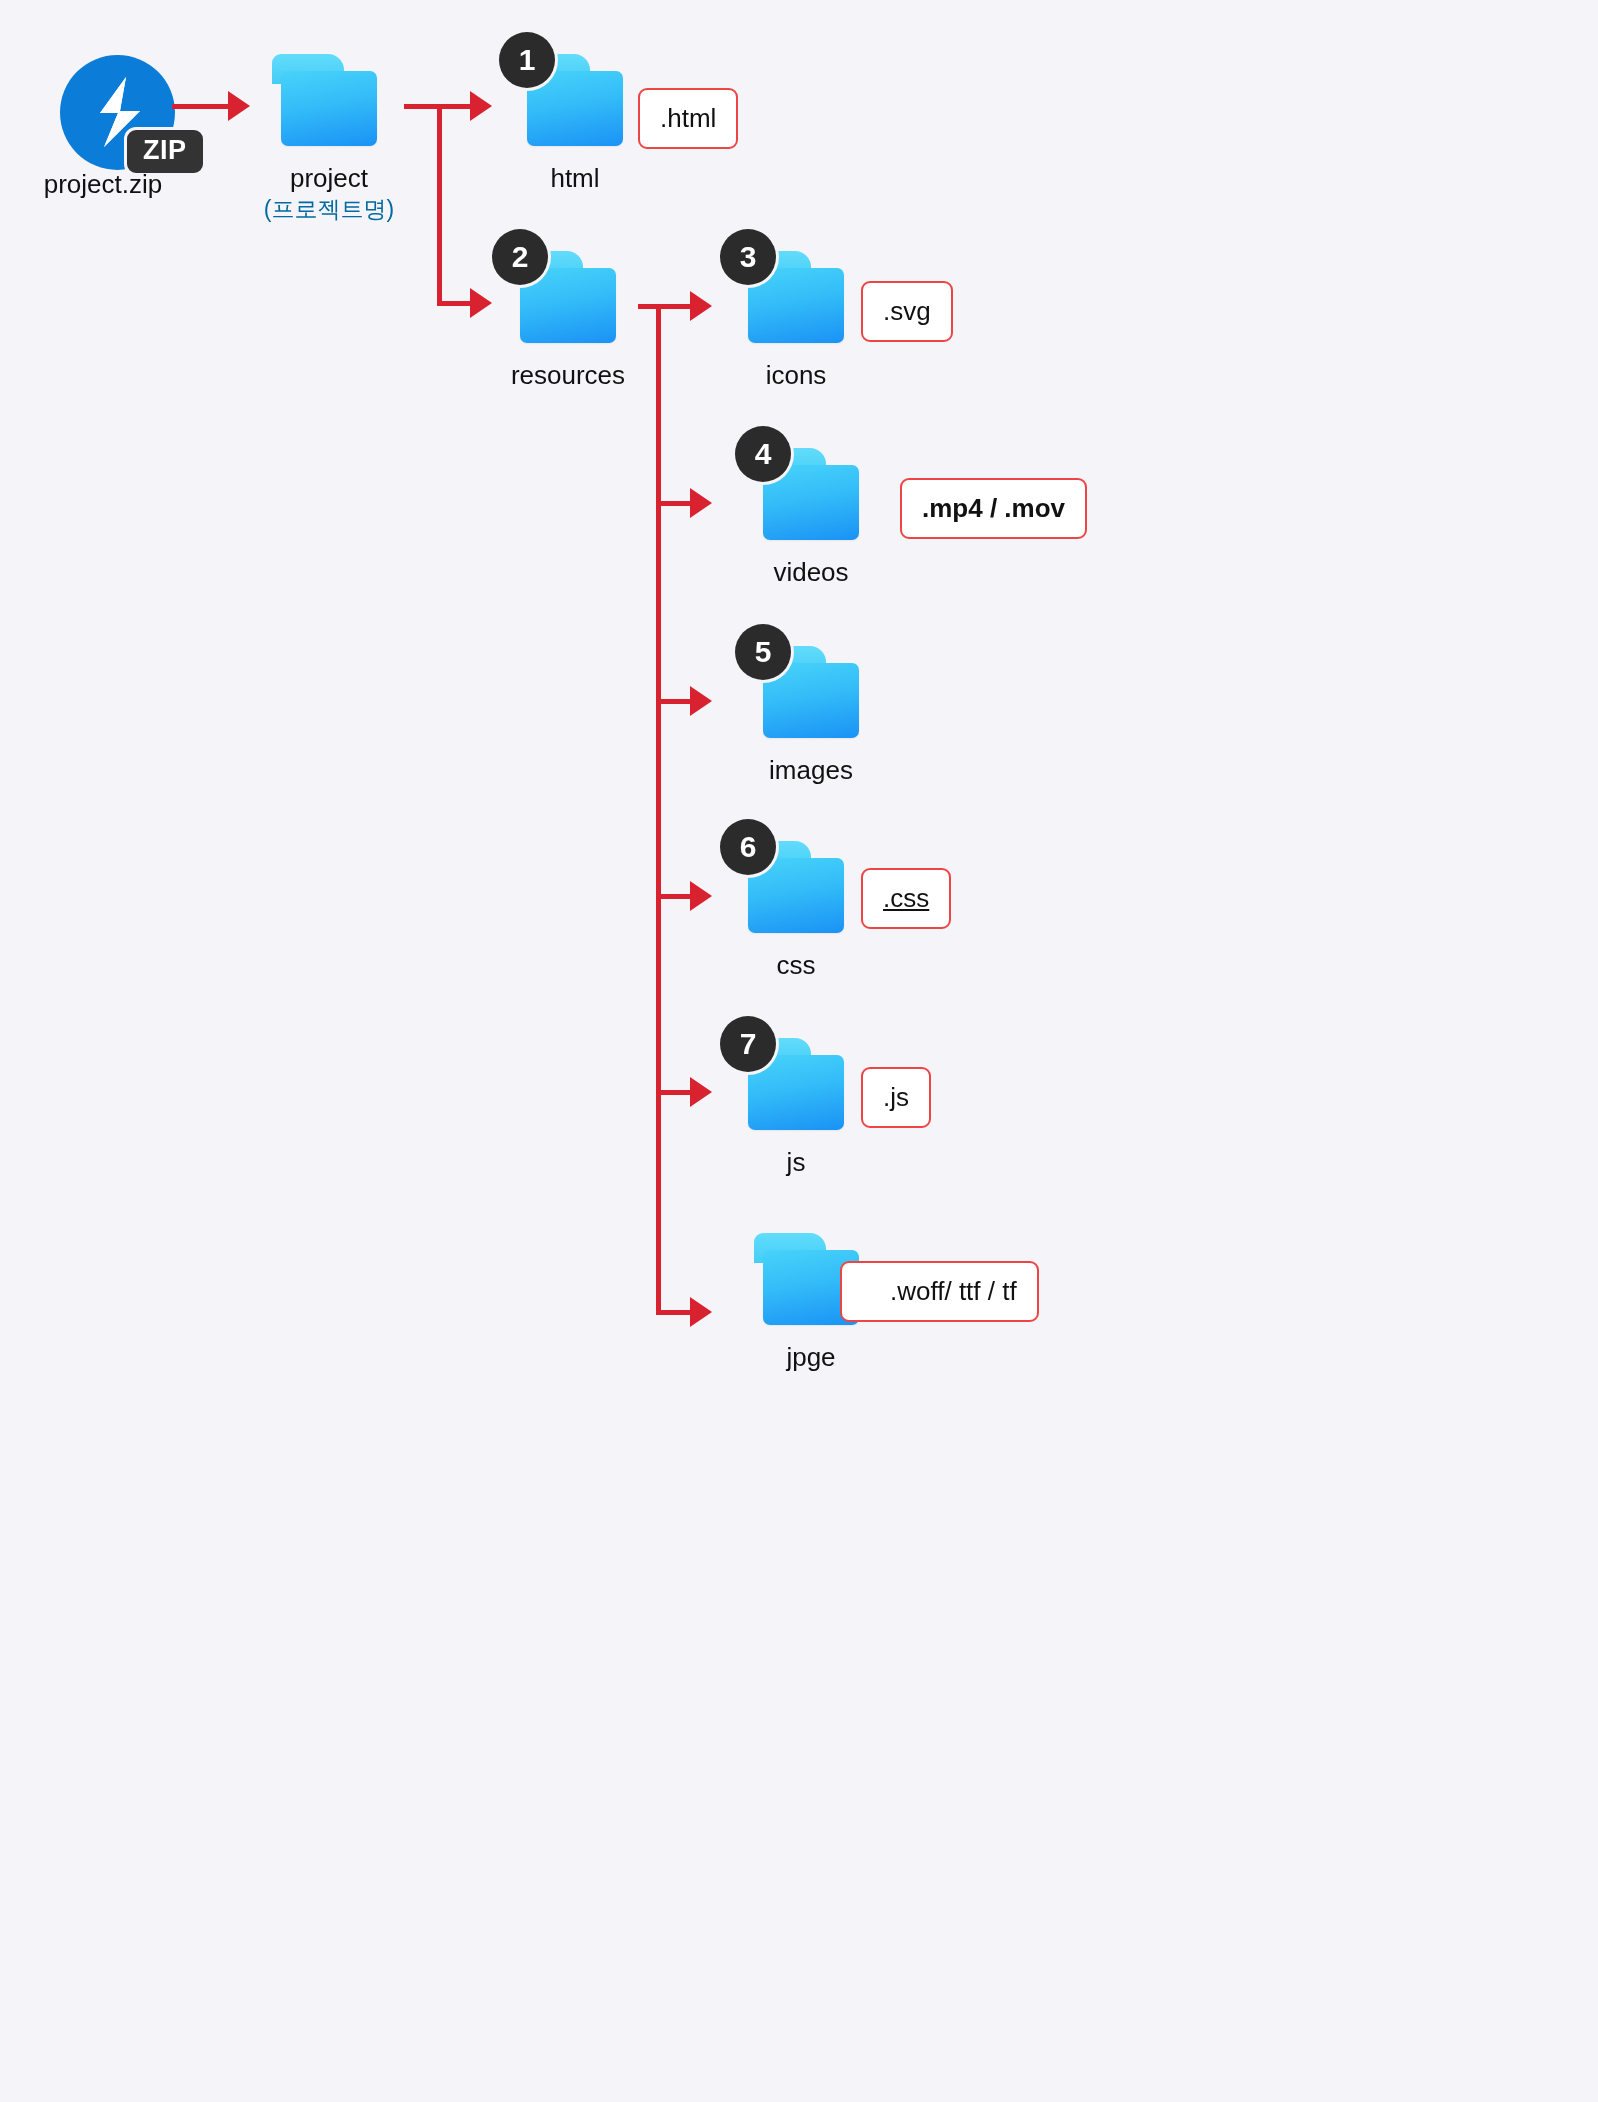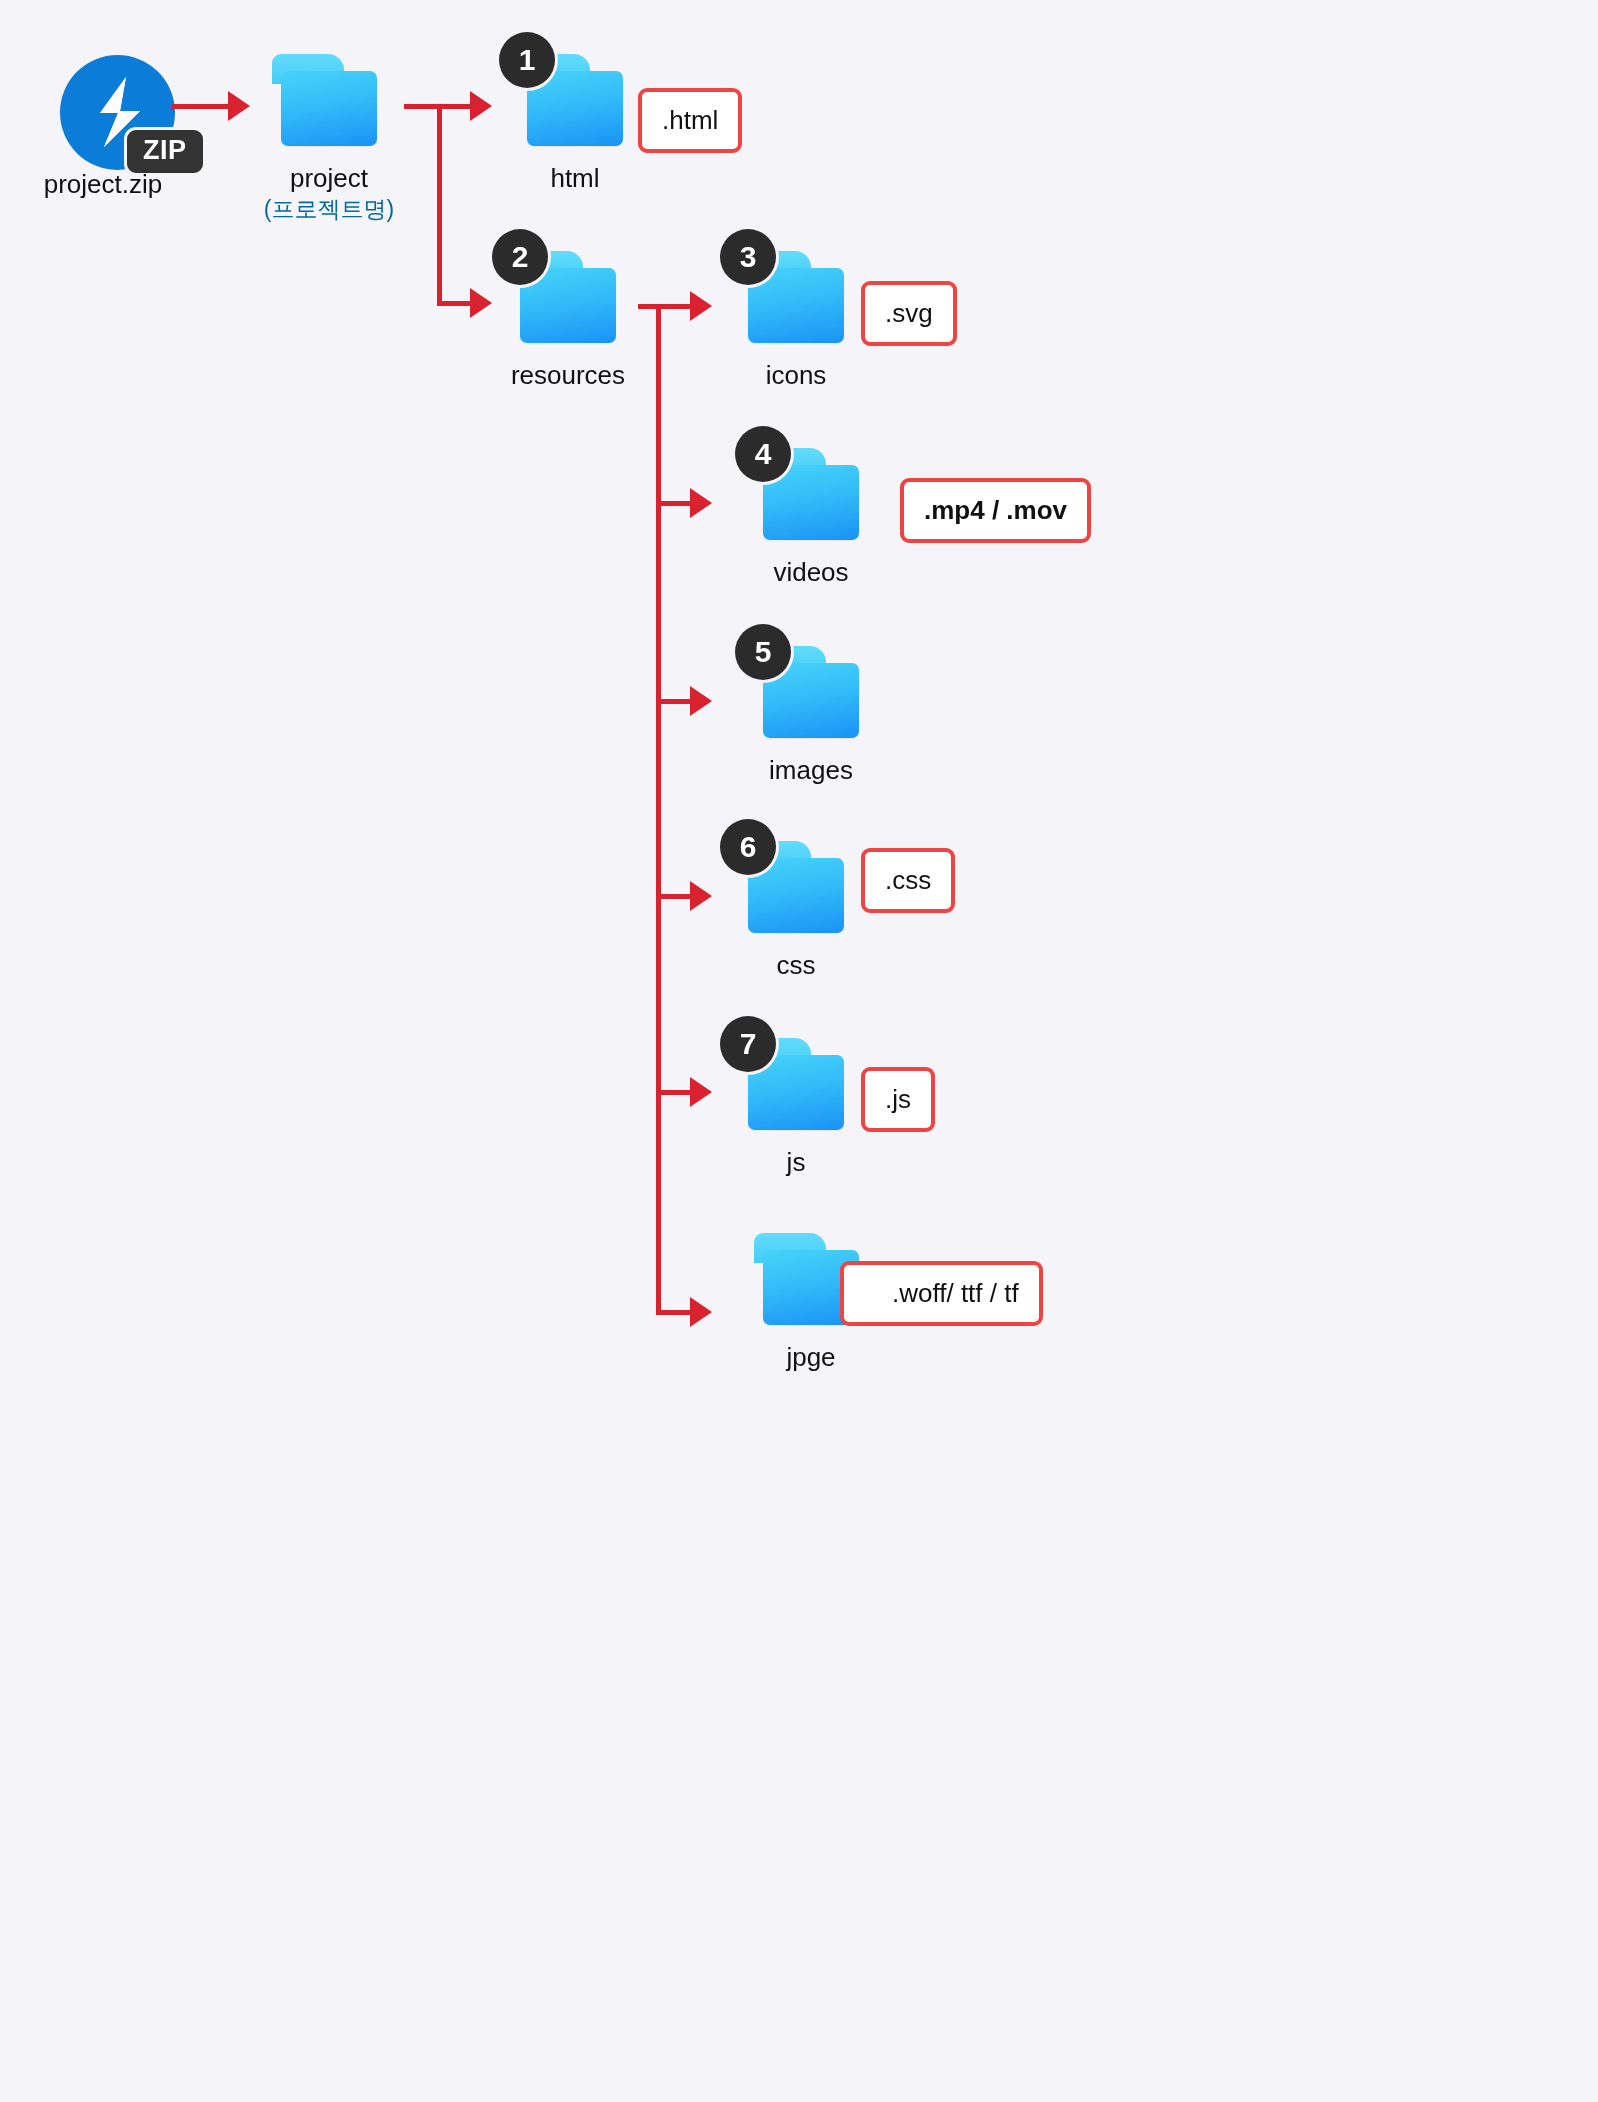--- a/index.html
+++ b/index.html
@@ -93,21 +93,21 @@
   .caption .ko {
     display: block;
     color: #0369a1;
     font-size: 23px;
   }
 
   
   .chip {
     position: absolute;
     background: #ffffff;
-    border: 4px solid #ef4444;
+    border: 2px solid #ef4444;
     border-radius: 9px;
     color: #111111;
     font-size: 26px;
     line-height: 1.34;
     padding: 11px 20px;
     white-space: pre-line;
     text-align: left;
   }
 
   
@@ -289,21 +289,21 @@
   <div class="node" style="left:796px; top:891px;">
     <div class="folder-wrap">
       <div class="folder">
         <div class="tab"></div>
         <div class="body"></div>
         <div class="badge">6</div>
       </div>
     </div>
     <div class="caption">css</div>
   </div>
-  <div class="chip" style="left:861px; top:848px;">.css</div>
+  <div class="chip" style="left:861px; top:868px;text-decoration:underline;">.css</div>
 
   <div class="node" style="left:796px; top:1088px;">
     <div class="folder-wrap">
       <div class="folder">
         <div class="tab"></div>
         <div class="body"></div>
         <div class="badge">7</div>
       </div>
     </div>
     <div class="caption">js</div>

